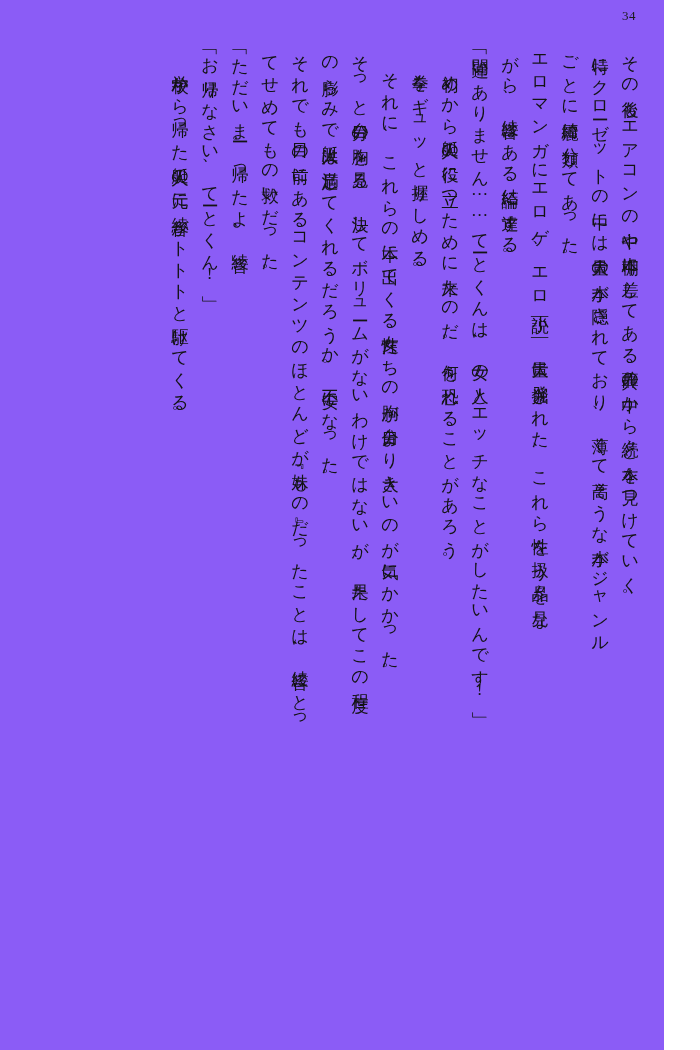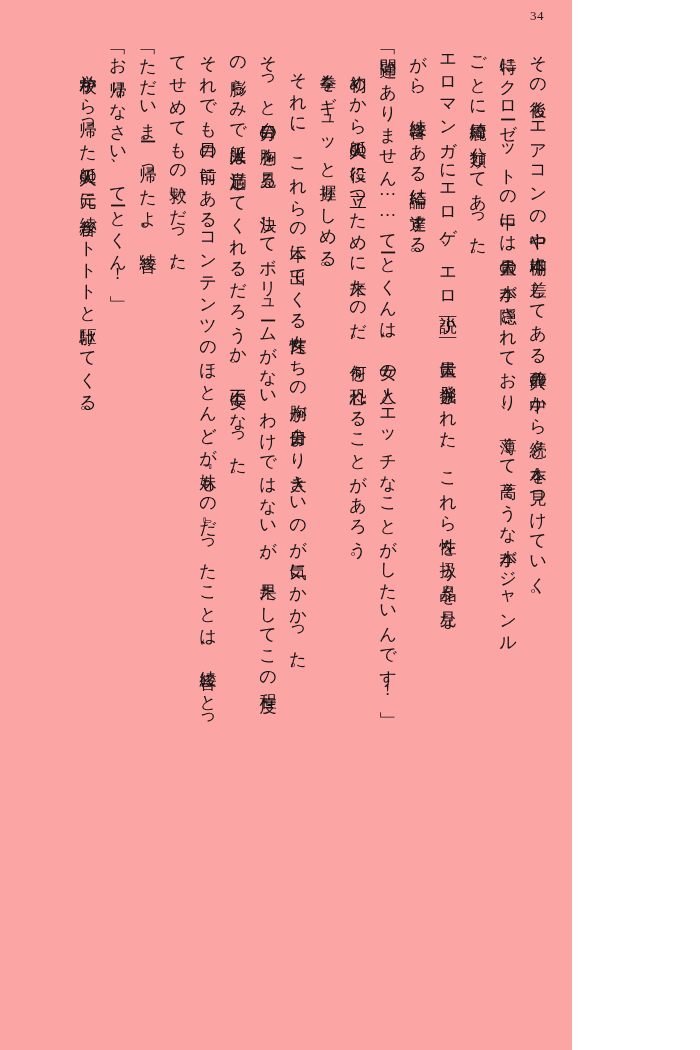--- a/index.html
+++ b/index.html
@@ -9,24 +9,24 @@
   }
   body {
     width: 700px;
     height: 1050px;
     font-family: "Liberation Serif", "DejaVu Serif", serif;
     color: #141414;
     overflow: hidden;
   }
   .page {
     position: relative;
-    width: 572px;
+    width: 664px;
     height: 1050px;
     box-sizing: border-box;
-    background: #fca5a5;
+    background: #8b5cf6;
     padding-left: 8px;
   }
   .page-number {
     position: absolute;
     top: 8px;
     right: 28px;
     font-size: 13px;
     letter-spacing: 0.5px;
     color: #1a1a1a;
     font-family: "Liberation Serif", serif;

